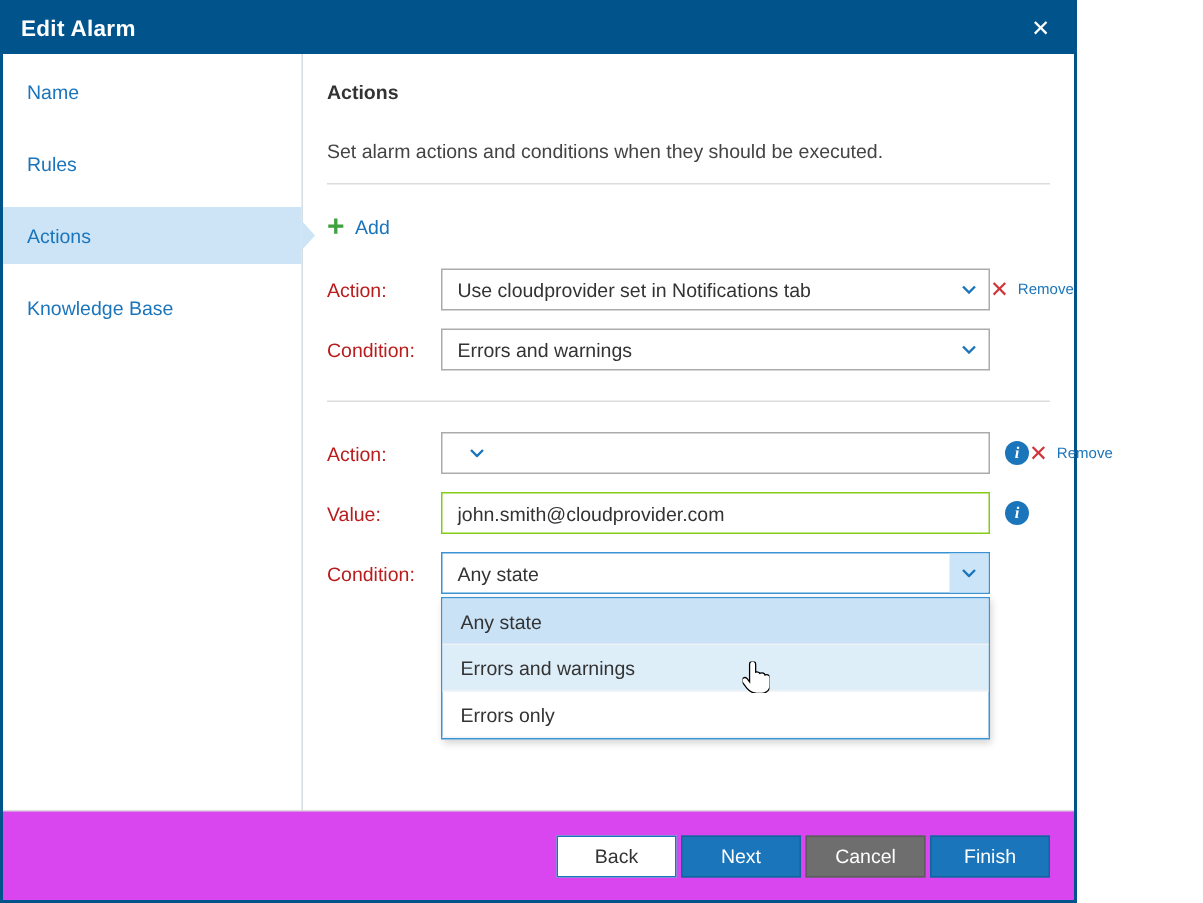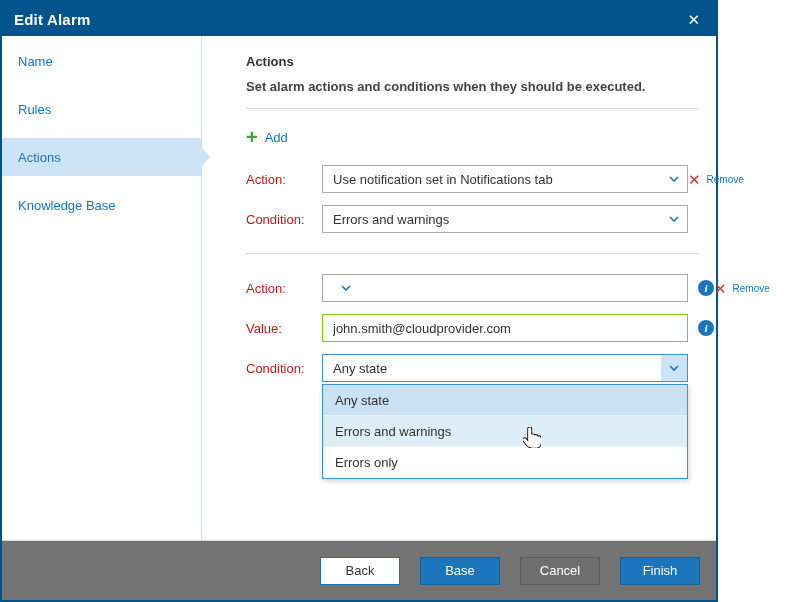--- a/index.html
+++ b/index.html
@@ -16,40 +16,40 @@
     display:flex; flex-direction:column;
   }
   .header {
     height:34px; flex:0 0 auto;
     background:var(--header-bg,#00548b);
     color:#fff; display:flex; align-items:center;
     padding:0 12px;
   }
   .title { font-size:15px; font-weight:bold; flex:1; letter-spacing:.2px; }
   .close { font-size:15px; cursor:pointer; padding:0 4px; line-height:1; }
-  .body { flex:1; display:flex; min-height:0;gap:28px; }
+  .body { flex:1; display:flex; min-height:0; }
 
   
   .sidebar { width:200px; flex:0 0 auto; border-right:1px solid #d6dde2; padding-top:6px; }
   .side-item {
     height:38px; display:flex; align-items:center;
     padding-left:16px; margin-bottom:10px;
     color:var(--accent,#1b75bb); font-size:13px; cursor:pointer; position:relative;
   }
   .side-item.selected { background:var(--selected-bg,#cce4f6); }
   .side-item.selected::after {
     content:""; position:absolute; right:-9px; top:50%; margin-top:-10px;
     border-top:10px solid transparent; border-bottom:10px solid transparent;
     border-left:9px solid var(--selected-bg,#cce4f6); z-index:2;
   }
 
   
   .content { flex:1; padding:14px 16px 0 16px; position:relative; min-width:0; }
   .page-heading { font-size:13px; font-weight:bold; color:#333; margin-top:4px; }
-  .page-desc { font-size:13px; color:#444; margin-top:10px;font-weight:bold; }
+  .page-desc { font-size:13px; color:#444; margin-top:24px; }
   .divider { height:1px; background:#dcdcdc; margin:14px 0; }
   .group-divider { height:1px; background:#dcdcdc; margin:20px 0; }
 
   .add-row { display:inline-flex; align-items:center; gap:7px; margin:6px 0 20px; cursor:pointer; }
   .plus { color:var(--green,#3fa23f); font-size:20px; font-weight:bold; line-height:16px; }
   .add-label { color:var(--accent,#1b75bb); font-size:13px; }
 
   .row { display:flex; align-items:center; margin-bottom:12px; }
   .row:last-child { margin-bottom:1px; }
   .row-label { width:76px; flex:0 0 auto; font-size:13px; color:#b91c1c; }
@@ -93,21 +93,21 @@
   }
   .opt:last-child { border-bottom:none; }
   .opt.sel { background:var(--option-selected-bg,#c9e2f6); }
   .opt.hov { background:var(--option-hover-bg,#ddeef9); }
   .cursor-icon { position:absolute; left:200px; top:42px; z-index:11; pointer-events:none; }
 
   
   .footer {
     flex:0 0 auto; height:60px; border-top:1px solid #dcdcdc;
     display:flex; align-items:center; justify-content:flex-end;
-    padding-right:16px; gap:20px; background:#737373;
+    padding-right:16px; gap:3px; background:#d946ef;
   }
   .btn {
     width:80px; height:28px; font-size:13px; font-family:inherit;
     cursor:pointer; border:1px solid transparent;
   }
   .btn.secondary { background:#fff; border-color:var(--accent,#1b75bb); color:#333; }
   .btn.primary { background:var(--accent,#1b75bb); border-color:#14649e; color:#fff; }
   .btn.gray { background:#6e6e6e; border-color:#5c5c5c; color:#fff; }
 </style>
 </head>
@@ -138,21 +138,21 @@
         <span class="plus">+</span>
         <span class="add-label">Add</span>
       </div>
 
       
       <div class="group">
         <div class="row">
           <span class="row-label">Action:</span>
           <div class="ctrl">
             <div class="select">
-              <span>Use notification set in Notifications tab</span>
+              <span>Use cloudprovider set in Notifications tab</span>
               <span class="chev-box">
                 <svg width="10" height="6" viewBox="0 0 10 6">
                     <path d="M1 1l4 4 4-4" fill="none" stroke="currentColor" stroke-width="1.6"></path>
                   </svg>
               </span>
             </div>
           </div>
           <div class="remove">
             <span class="remove-x">✕</span>
             <span class="remove-label">Remove</span>
@@ -225,18 +225,18 @@
             </div>
           </div>
         </div>
       </div>
 
     </div>
   </div>
 
   <div class="footer">
     <button class="btn secondary">Back</button>
-    <button class="btn primary">Base</button>
+    <button class="btn primary">Next</button>
     <button class="btn gray">Cancel</button>
     <button class="btn primary">Finish</button>
   </div>
 
 </div>
 
 </body></html>

